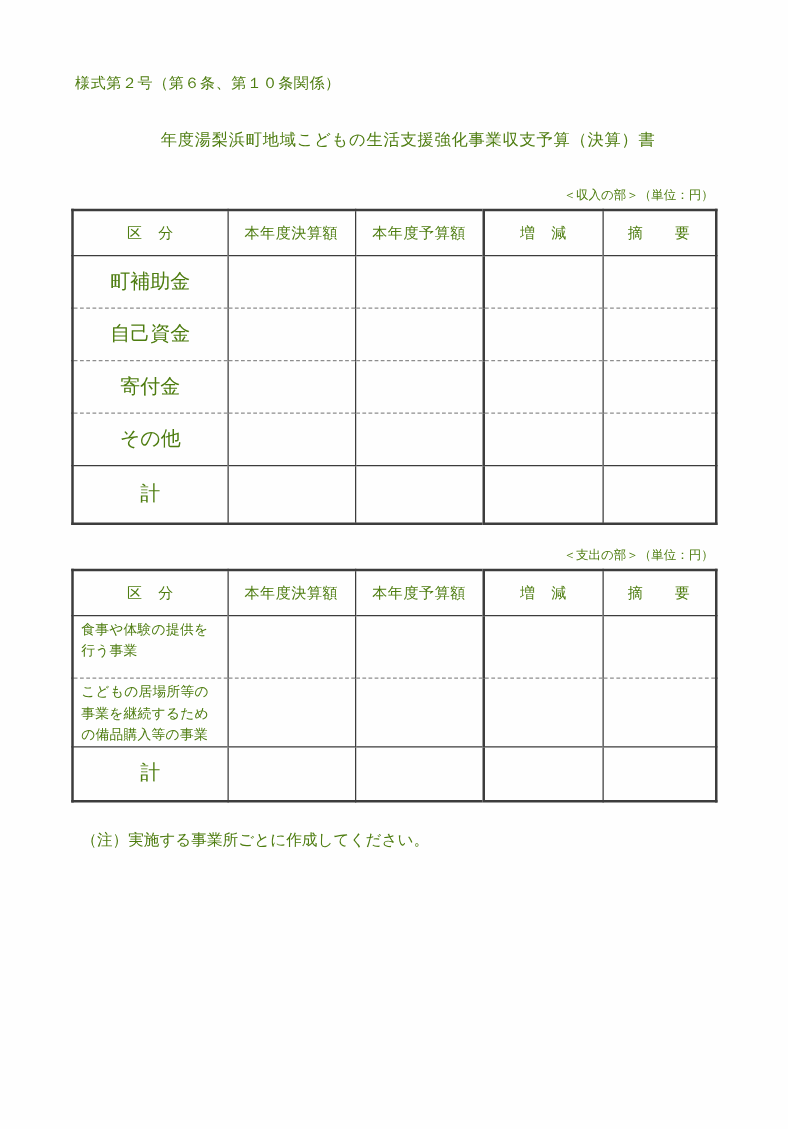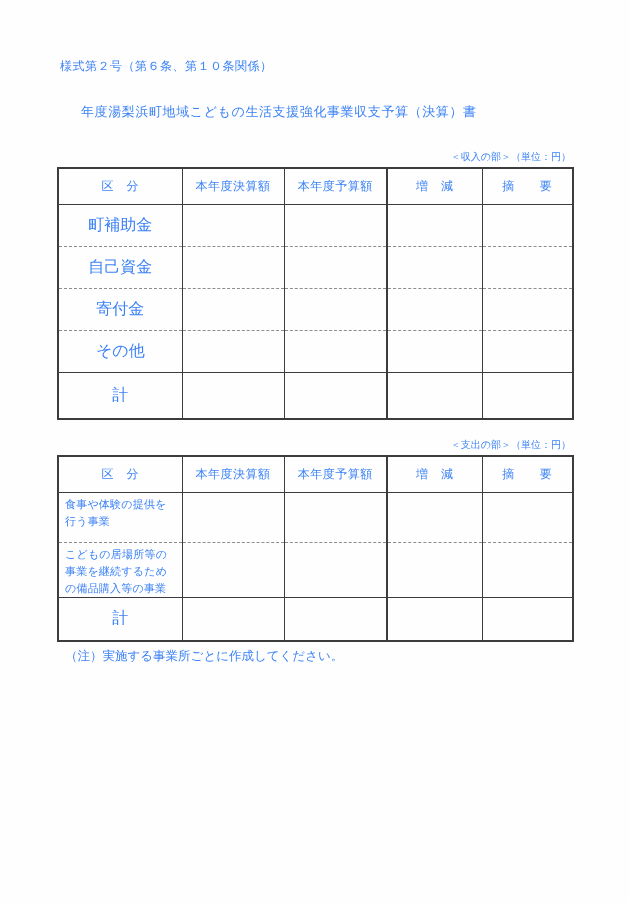--- a/index.html
+++ b/index.html
@@ -3,34 +3,34 @@
 <meta charset="utf-8">
 <style>
   html,body{margin:0;padding:0;background:#ffffff;}
   .page{
     position:relative;
     width:630px;height:903px;
     background:#fefefe;
     box-sizing:border-box;
     padding:58px 58px 0 57px;
     font-family:"Liberation Serif","DejaVu Serif",serif;
-    color:#3b82f6;
+    color:#4d7c0f;
     overflow:hidden;
   }
   .form-number{
     font-size:12px;
     letter-spacing:0.5px;
     margin-left:3px;
     line-height:16px;
   }
   .doc-title{
     margin-top:29px;
     font-size:13px;
     letter-spacing:0.6px;
-    text-align:left;
+    text-align:center;
     padding-left:24px;
     line-height:18px;
   }
   .section-head{
     width:515px;
     display:flex;
     justify-content:flex-end;
     align-items:flex-end;
     font-size:10px;
     line-height:16px;
@@ -78,21 +78,21 @@
   .t-income tr.total{height:47px;}
   
   .t-expense tr.head{height:36px;}
   .t-expense tr.r1{height:50px;margin-left:30px;}
   .t-expense tr.r2{height:68px;}
   .t-expense tr.r3{height:53px;padding-left:48px;}
   .t-expense tr.total{height:44px;}
 
   .footnote{
     font-size:12.5px;
-    margin-top:6px;
+    margin-top:22px;
     margin-left:8px;
     line-height:17px;
   }
 </style>
 </head>
 <body>
 
 <div class="page">
 
   <div class="form-number">様式第２号（第６条、第１０条関係）</div>

